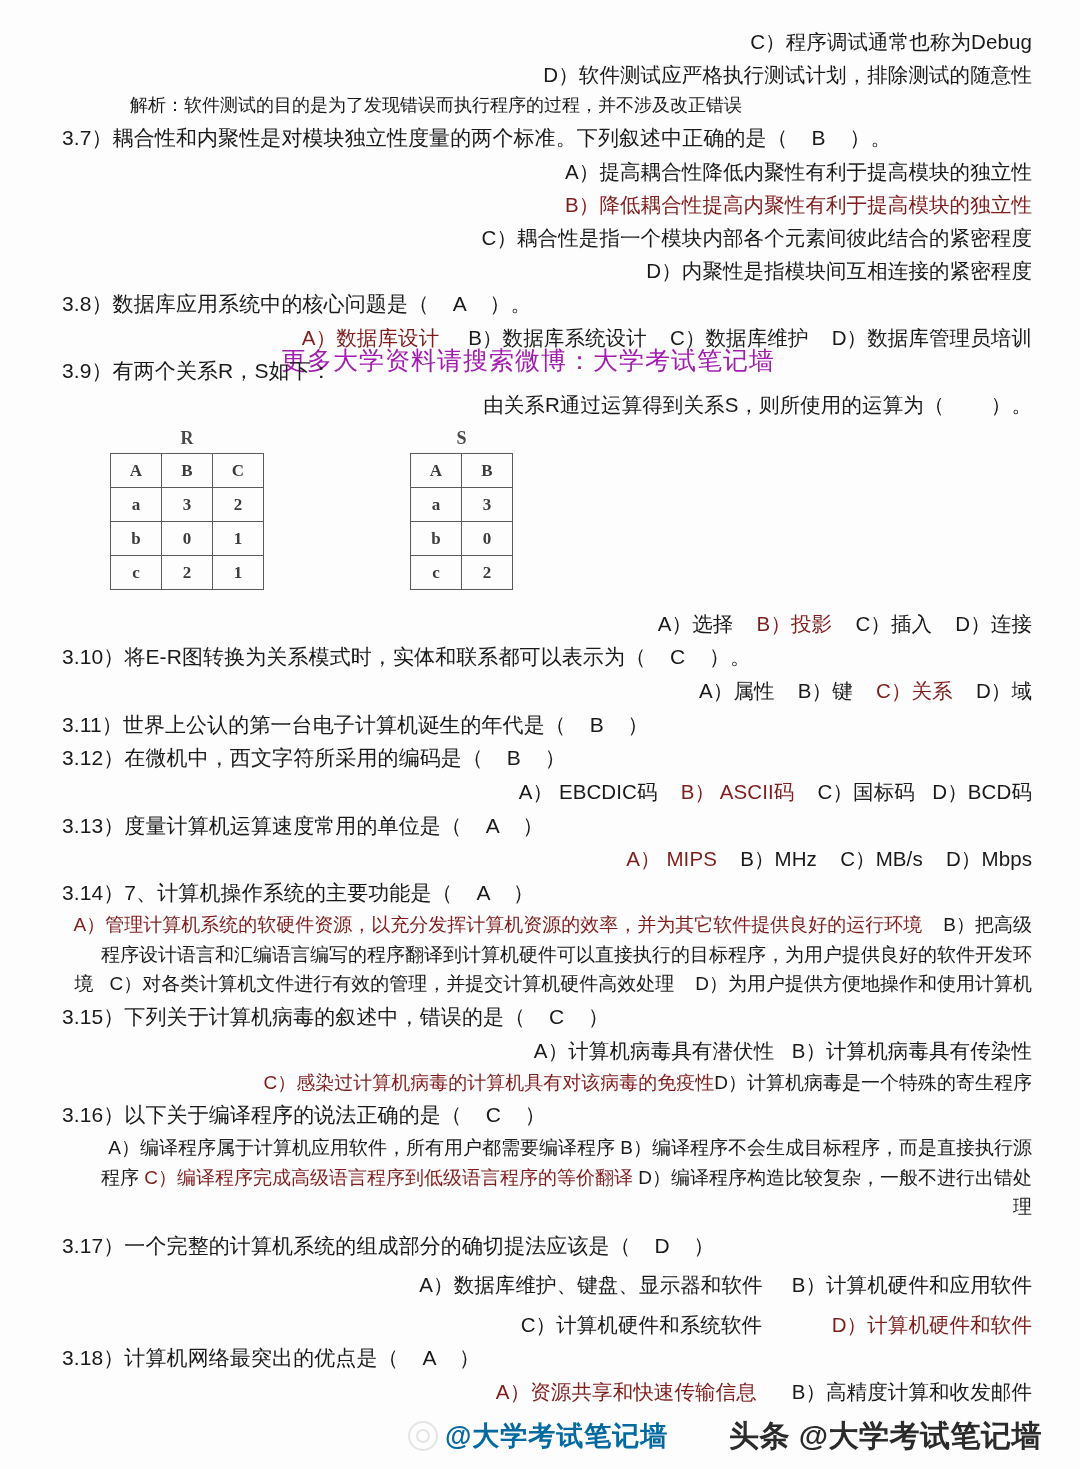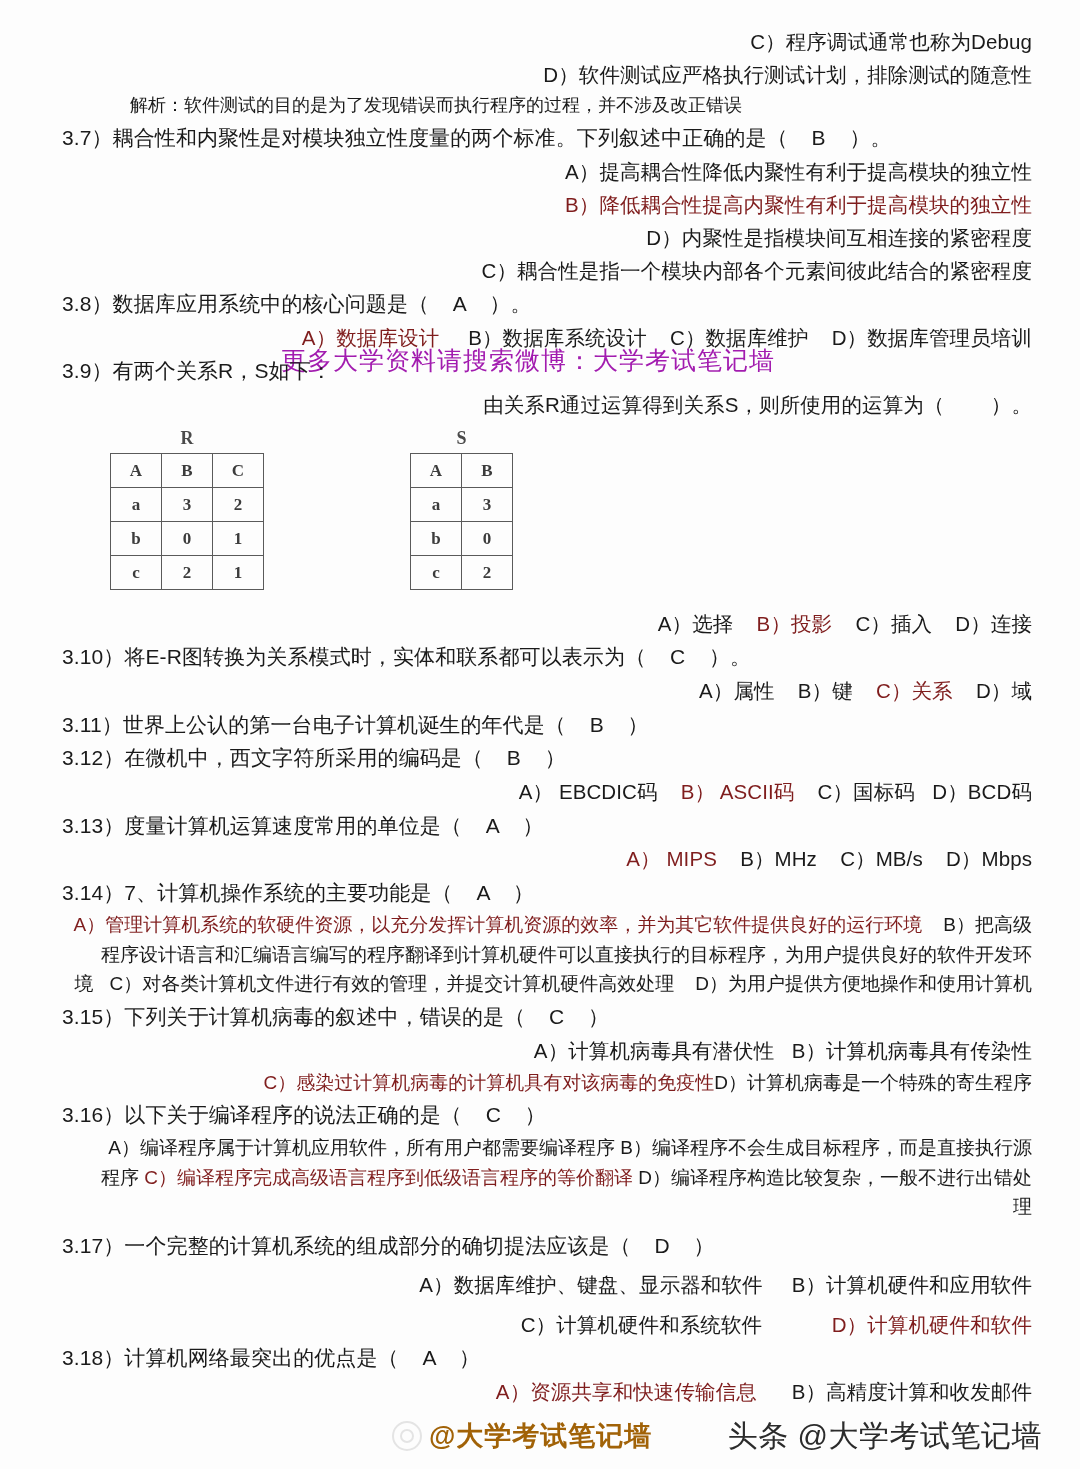--- a/index.html
+++ b/index.html
@@ -103,25 +103,25 @@
     top: 344px;
     font-size: 25px;
     color: #a21caf;
     letter-spacing: 1px;
     z-index: 1;
     white-space: nowrap;
     font-family: "Liberation Sans", "DejaVu Sans", sans-serif;
   }
   .wm-weibo {
     position: absolute;
-    left: 392px;
+    left: 408px;
     top: 1418px;
     font-size: 27px;
     font-weight: bold;
-    color: #a16207;
+    color: #0369a1;
     letter-spacing: 1px;
     z-index: 3;
     white-space: nowrap;
     display: flex;
     align-items: center;
     gap: 7px;
   }
   .wm-weibo .eye {
     width: 26px; height: 26px;
     border: 2.5px solid #e4e4e4;
@@ -135,21 +135,21 @@
     left: 6px; top: 6px;
     width: 10px; height: 10px;
     border: 2px solid #e4e4e4;
     border-radius: 50%;
   }
   .wm-toutiao {
     position: absolute;
     right: 38px;
     top: 1416px;
     font-size: 30px;
-    font-weight: normal;
+    font-weight: bold;
     color: #2b2b2b;
     letter-spacing: 0.5px;
     z-index: 3;
     white-space: nowrap;
   }
 </style>
 </head>
 <body>
 
 <div id="page">
@@ -158,22 +158,22 @@
 
   <div class="content">
 
     <p class="opt-line">C）程序调试通常也称为Debug</p>
     <p class="opt-line">D）软件测试应严格执行测试计划，排除测试的随意性</p>
     <p class="analysis">解析：软件测试的目的是为了发现错误而执行程序的过程，并不涉及改正错误</p>
 
     <p class="q-line">3.7）耦合性和内聚性是对模块独立性度量的两个标准。下列叙述中正确的是（    B    ）。</p>
     <p class="opt-line">A）提高耦合性降低内聚性有利于提高模块的独立性</p>
     <p class="opt-line"><span class="ans">B）降低耦合性提高内聚性有利于提高模块的独立性</span></p>
+    <p class="opt-line">C）耦合性是指一个模块内部各个元素间彼此结合的紧密程度</p>
     <p class="opt-line">D）内聚性是指模块间互相连接的紧密程度</p>
-    <p class="opt-line">C）耦合性是指一个模块内部各个元素间彼此结合的紧密程度</p>
 
     <p class="q-line">3.8）数据库应用系统中的核心问题是（    A    ）。</p>
     <p class="opt-line"><span class="ans">A）数据库设计</span><span>&nbsp;&nbsp;&nbsp;&nbsp;&nbsp;</span><span>B）数据库系统设计</span><span>&nbsp;&nbsp;&nbsp;&nbsp;</span><span>C）数据库维护</span><span>&nbsp;&nbsp;&nbsp;&nbsp;</span><span>D）数据库管理员培训</span></p>
 
     <p class="q-line">3.9）有两个关系R，S如下：</p>
     <p class="opt-line">由关系R通过运算得到关系S，则所使用的运算为（        ）。</p>
 
     <div class="tables-row">
       <div class="tbl-wrap r">
         <div class="tbl-caption">R</div>

